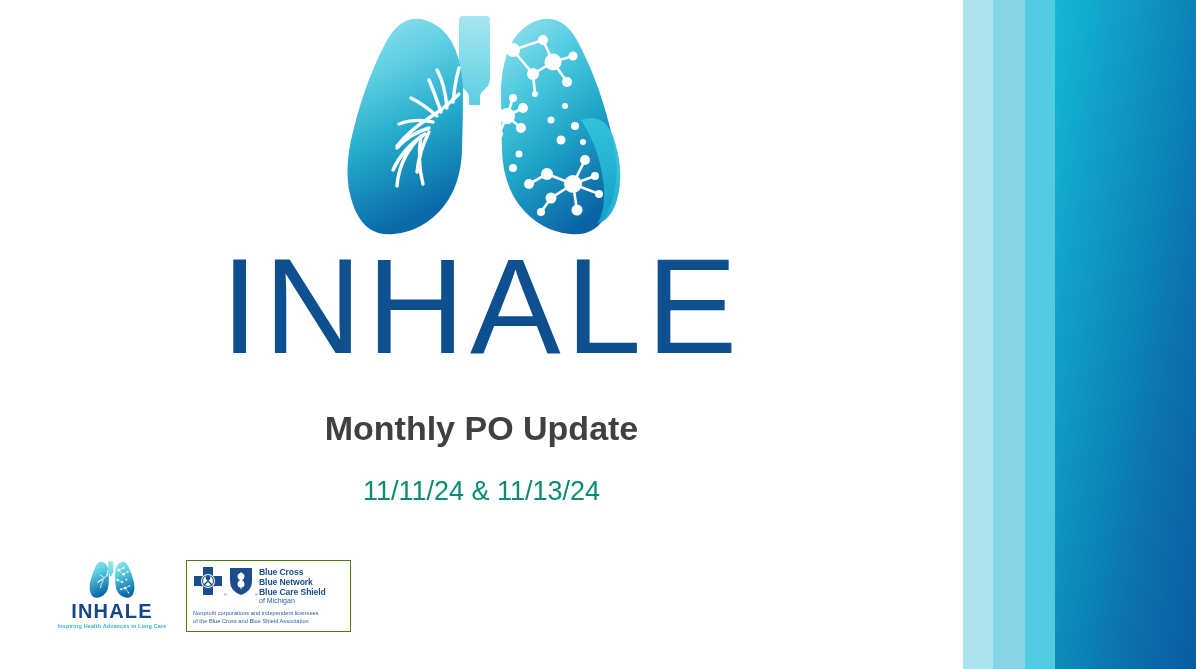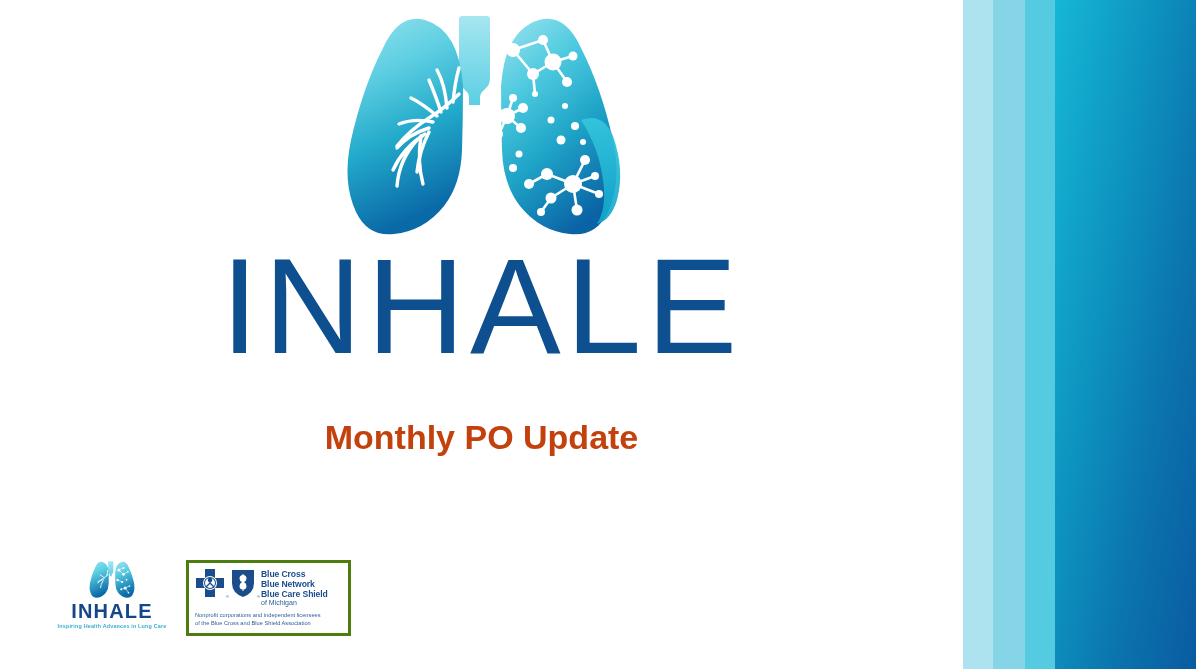--- a/index.html
+++ b/index.html
@@ -70,23 +70,23 @@
     font-weight: 400;
     letter-spacing: 5px;
     line-height: 1;
     white-space: nowrap;
   }
 
   .subtitle {
     position: absolute;
     left: 0;
     right: 0;
-    top: 417px;
+    top: 408px;
     text-align: center;
-    color: #c2410c;
+    color: #404040;
     font-size: 34px;
     font-weight: bold;
     line-height: 1.2;
   }
 
   .dateline {
     position: absolute;
     left: 0;
     right: 0;
     top: 475px;
@@ -126,21 +126,21 @@
     color: #3aafd4;
     font-size: 5.4px;
     font-weight: bold;
     letter-spacing: 0.18px;
     margin-top: 2px;
     white-space: nowrap;
   }
 
   .bcbs {
     width: 165px;
-    border: 3px solid #4d7c0f;
+    border: 1px solid #4d7c0f;
     background: #ffffff;
     padding: 5px 6px 5px 6px;
     box-sizing: border-box;
   }
   .bcbs-top {
     display: flex;
     align-items: flex-start;
     gap: 5px;
   }
   .bcbs-mark { position: relative; }
@@ -286,20 +286,21 @@
             <circle cx="176" cy="160" r="4"></circle>
           </g>
         </g>
       </svg>
     </div>
 
     <div class="wordmark">INHALE</div>
 
     <div class="subtitle">Monthly PO Update</div>
 
+    <div class="dateline">11/11/24 &amp; 11/13/24</div>
 
     <div class="footer-logos">
 
       <div class="inhale-mini">
         <svg class="inhale-mini-icon" viewBox="0 0 290 240" xmlns="http://www.w3.org/2000/svg">
           <defs>
             <linearGradient id="mLungGrad" x1="0" y1="0" x2="0.25" y2="1">
               <stop offset="0%" stop-color="#9ce4f0"></stop>
               <stop offset="35%" stop-color="#5ccfe2"></stop>
               <stop offset="100%" stop-color="#0a6aa8"></stop>

